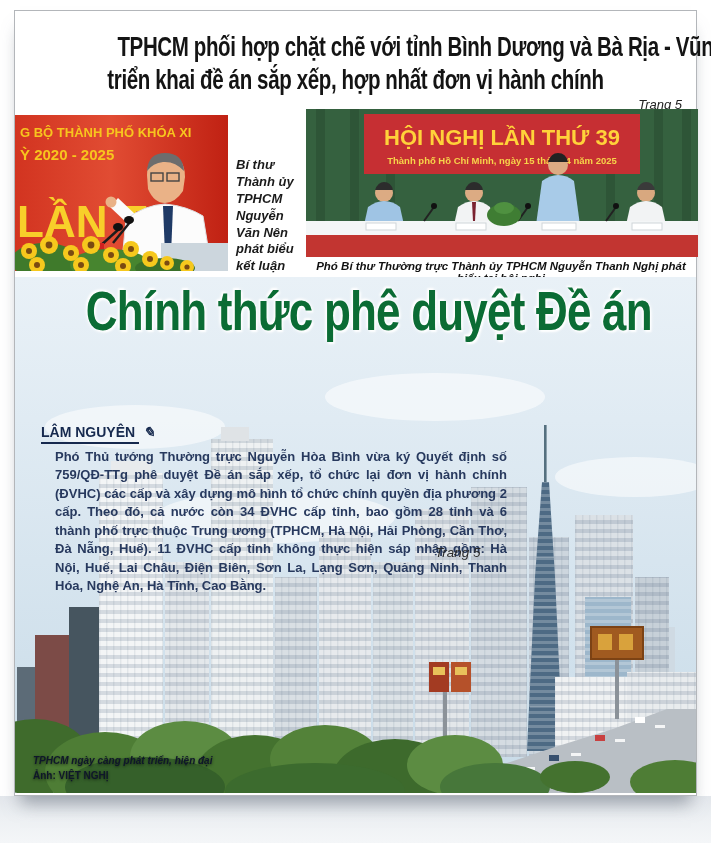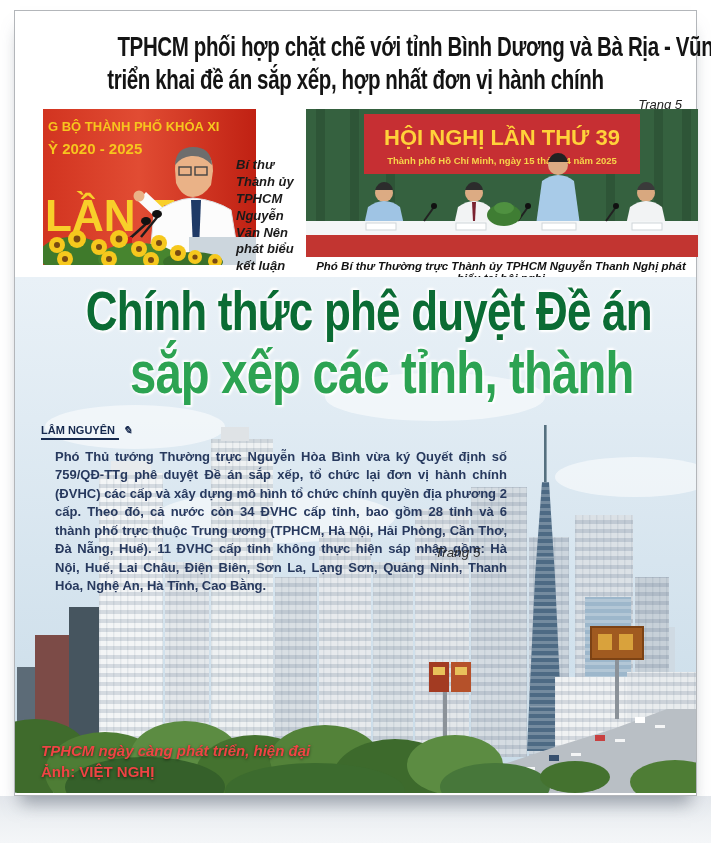--- a/index.html
+++ b/index.html
@@ -11,44 +11,44 @@
   .page{position:absolute;left:14px;top:10px;width:681px;height:784px;background:#fff;
       border:1px solid #b3b6ba;box-sizing:content-box;
       box-shadow:0 14px 16px -6px rgba(96,106,118,.55);}
   
   .top-headline{position:absolute;top:20px;left:0;width:100%;text-align:center;color:#141414;}
   .top-headline .hl{height:33px;line-height:33px;white-space:nowrap;}
   .top-headline .hl span{display:inline-block;transform:scaleX(.76);transform-origin:center;
       font-weight:bold;font-size:27px;letter-spacing:-.5px;}
   .page-ref-top{position:absolute;top:86px;right:14px;font-size:13px;font-style:italic;color:#222;}
   
-  .photo-left{position:absolute;left:0;top:98px;width:213px;height:156px;overflow:hidden;padding-left:28px;}
+  .photo-left{position:absolute;left:0;top:104px;width:213px;height:156px;overflow:hidden;}
   .mid-caption{position:absolute;left:221px;top:146px;width:72px;font-size:13px;
       font-weight:bold;font-style:italic;color:#1a1a1a;line-height:1.3;}
   .mid-credit{margin-top:18px;font-style:normal;line-height:1.3;}
   .photo-right{position:absolute;left:291px;top:98px;width:392px;height:183px;overflow:hidden;}
   .caption-right{position:absolute;left:289px;top:249px;width:394px;text-align:center;
       font-size:11.5px;font-weight:bold;font-style:italic;color:#111;}
   
   .feature{position:absolute;left:0;top:266px;width:681px;height:516px;overflow:hidden;}
   .feature svg.city{position:absolute;left:0;top:0;}
-  .f-h{position:absolute;left:0;width:100%;text-align:right;white-space:nowrap;}
+  .f-h{position:absolute;left:0;width:100%;text-align:left;white-space:nowrap;}
   .f-h span{display:inline-block;transform:scaleX(.8);transform-origin:center;font-weight:bold;
       letter-spacing:-1px;
       text-shadow:0 0 6px rgba(255,255,255,.95),2px 2px 2px rgba(255,255,255,.9),
                   -2px -2px 2px rgba(255,255,255,.9);}
   .f-h1{top:2px;}  .f-h1 span{font-size:55px;color:#0b6c34;}
   .f-h2{top:62px;} .f-h2 span{font-size:59px;color:#2ca352;}
-  .byline{position:absolute;left:26px;top:147px;font-size:11px;font-weight:bold;color:#16294e;}
+  .byline{position:absolute;left:26px;top:147px;font-size:14px;font-weight:bold;color:#16294e;}
   .byline .nm{display:inline-block;border-bottom:2px solid #16294e;padding:0 4px 2px 0;}
   .pen-icon{display:inline-block;margin-left:4px;font-style:italic;font-weight:bold;color:#16294e;}
   .f-body{position:absolute;left:40px;top:171px;width:452px;font-size:13px;font-weight:bold;
       color:#27395e;line-height:1.42;text-align:justify;}
   .page-ref-mid{position:absolute;left:420px;top:268px;font-size:13.5px;font-style:italic;color:#2b2b2b;}
-  .photo-caption{position:absolute;left:26px;bottom:10px;color:#ef4444;font-size:15px;font-weight:bold;
+  .photo-caption{position:absolute;left:18px;bottom:10px;color:#0f172a;font-size:10px;font-weight:bold;
       text-shadow:0 1px 3px rgba(0,0,0,.6);line-height:1.45;}
   .photo-caption .cap{font-style:italic;}
 </style>
 </head>
 <body>
 
 <div class="stage">
   <div class="below-band"></div>
 
   <div class="page">
@@ -315,23 +315,20 @@
           <ellipse cx="300" cy="514" rx="90" ry="28" fill="#3c6b2e"></ellipse>
             <ellipse cx="480" cy="510" rx="55" ry="24" fill="#47773a"></ellipse>
           <ellipse cx="660" cy="505" rx="45" ry="22" fill="#4e7d35"></ellipse>
             <ellipse cx="560" cy="500" rx="35" ry="16" fill="#44722f"></ellipse>
         </g>
       </svg>
 
       <div class="f-h f-h1">
         <span>Chính thức phê duyệt Đề án</span>
       </div>
-      <div class="f-h f-h2">
-        <span>sắp xếp các tỉnh, thành</span>
-      </div>
 
       <div class="byline">
         <span class="nm">LÂM NGUYÊN</span><span class="pen-icon">✎</span>
       </div>
 
       <div class="f-body">Phó Thủ tướng Thường trực Nguyễn Hòa Bình vừa ký Quyết định số 759/QĐ-TTg phê duyệt Đề án sắp xếp, tổ chức lại đơn vị hành chính (ĐVHC) các cấp và xây dựng mô hình tổ chức chính quyền địa phương 2 cấp. Theo đó, cả nước còn 34 ĐVHC cấp tỉnh, bao gồm 28 tỉnh và 6 thành phố trực thuộc Trung ương (TPHCM, Hà Nội, Hải Phòng, Cần Thơ, Đà Nẵng, Huế). 11 ĐVHC cấp tỉnh không thực hiện sáp nhập gồm: Hà Nội, Huế, Lai Châu, Điện Biên, Sơn La, Lạng Sơn, Quảng Ninh, Thanh Hóa, Nghệ An, Hà Tĩnh, Cao Bằng.</div>
 
       <div class="page-ref-mid">Trang 5</div>
 
       <div class="photo-caption">

